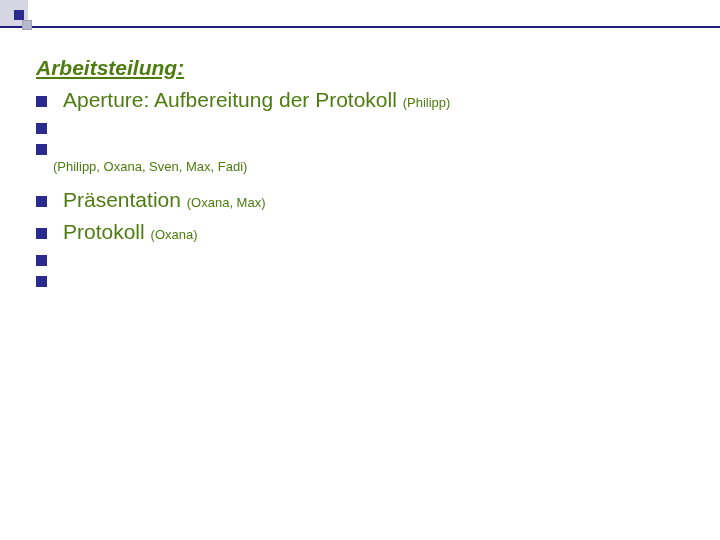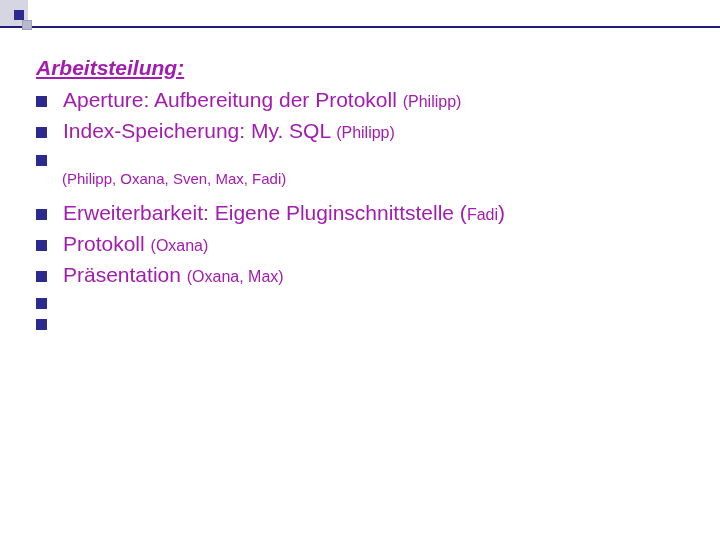--- a/index.html
+++ b/index.html
@@ -3,28 +3,28 @@
 <meta charset="utf-8">
 <style>
   * { margin: 0; padding: 0; box-sizing: border-box; }
   html, body { width: 720px; height: 540px; background: #ffffff; font-family: Arial, Helvetica, sans-serif; }
   .slide { position: relative; width: 720px; height: 540px; }
   .topbar { position: absolute; top: 0; left: 0; width: 720px; height: 26px; }
   .topbar-left { position: absolute; top: 0; left: 0; width: 28px; height: 26px; background: #d6d6e3; }
   .topbar-line { position: absolute; top: 26px; left: 0; width: 720px; height: 2px; background: #1f1f7a; }
   .sq1 { position: absolute; top: 10px; left: 14px; width: 10px; height: 10px; background: #2a2a8f; }
   .sq2 { position: absolute; top: 20px; left: 22px; width: 10px; height: 10px; background: #b7b9cc; border: 1px solid #9fa1b8; }
-  .content { position: absolute; top: 56px; left: 36px; right: 2px; color: #a21caf; }
+  .content { position: absolute; top: 56px; left: 36px; right: 2px; color: #4d7c0f; }
   .heading { font-style: italic; text-decoration: underline; font-weight: bold; font-size: 21px; margin-bottom: 6px; }
   ul.items { list-style: none; }
   li.row { display: flex; align-items: baseline; margin-bottom: 4px; }
   .bullet { width: 11px; height: 11px; background: #2a2a8f; flex: 0 0 11px; margin-right: 16px; margin-top: 6px; }
   .txt { font-size: 21px; line-height: 1.3; }
-  .txt .sm { font-size: 16px; }
-  .note { font-size: 15px; margin-left: 26px; margin-top: 2px; margin-bottom: 12px; }
+  .txt .sm { font-size: 13px; }
+  .note { font-size: 13px; margin-left: 17px; margin-top: 2px; margin-bottom: 12px; }
 </style>
 </head>
 <body>
 
 <div class="slide">
   <div class="topbar">
     <div class="topbar-left"></div>
     <div class="topbar-line"></div>
     <div class="sq1"></div>
     <div class="sq2"></div>
@@ -33,41 +33,36 @@
   <div class="content">
     <div class="heading">Arbeitsteilung:</div>
 
     <ul class="items">
       <li class="row">
         <span class="bullet"></span>
         <span class="txt"><span>Aperture: Aufbereitung der Protokoll </span><span class="sm">(Philipp)</span></span>
       </li>
       <li class="row">
         <span class="bullet"></span>
-        <span class="txt"><span>Index-Speicherung: My. SQL </span><span class="sm">(Philipp)</span></span>
       </li>
       <li class="row">
         <span class="bullet"></span>
       </li>
     </ul>
 
     <div class="note">(Philipp, Oxana, Sven, Max, Fadi)</div>
 
     <ul class="items">
       <li class="row">
         <span class="bullet"></span>
-        <span class="txt"><span>Erweiterbarkeit: Eigene Pluginschnittstelle (</span><span class="sm">Fadi</span><span>)</span></span>
+        <span class="txt"><span>Präsentation </span><span class="sm">(Oxana, Max)</span></span>
       </li>
       <li class="row">
         <span class="bullet"></span>
         <span class="txt"><span>Protokoll </span><span class="sm">(Oxana)</span></span>
-      </li>
-      <li class="row">
-        <span class="bullet"></span>
-        <span class="txt"><span>Präsentation </span><span class="sm">(Oxana, Max)</span></span>
       </li>
       <li class="row">
         <span class="bullet"></span>
       </li>
       <li class="row">
         <span class="bullet"></span>
       </li>
     </ul>
   </div>
 </div>

